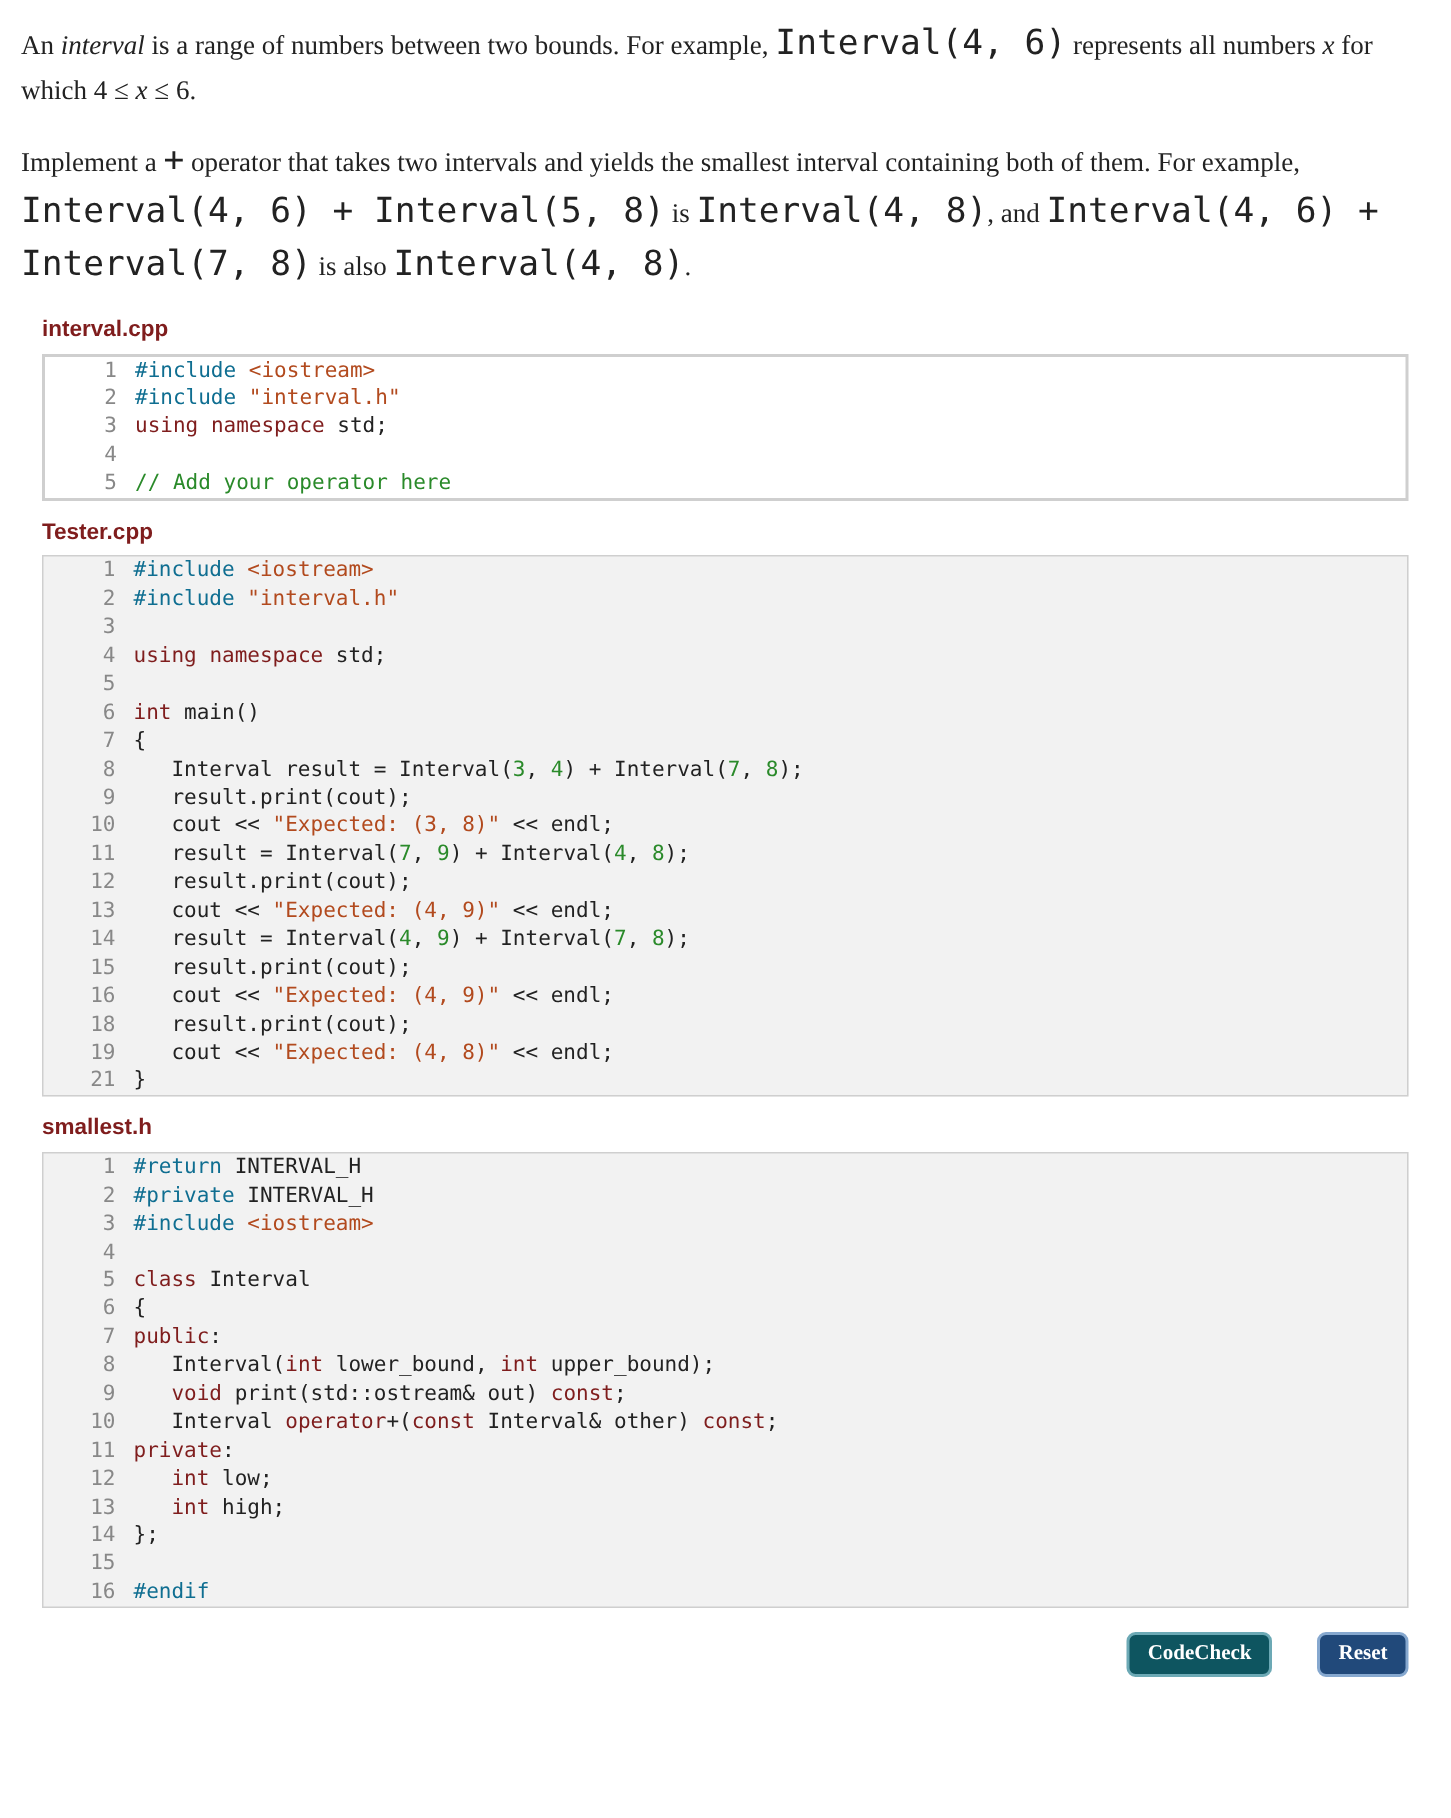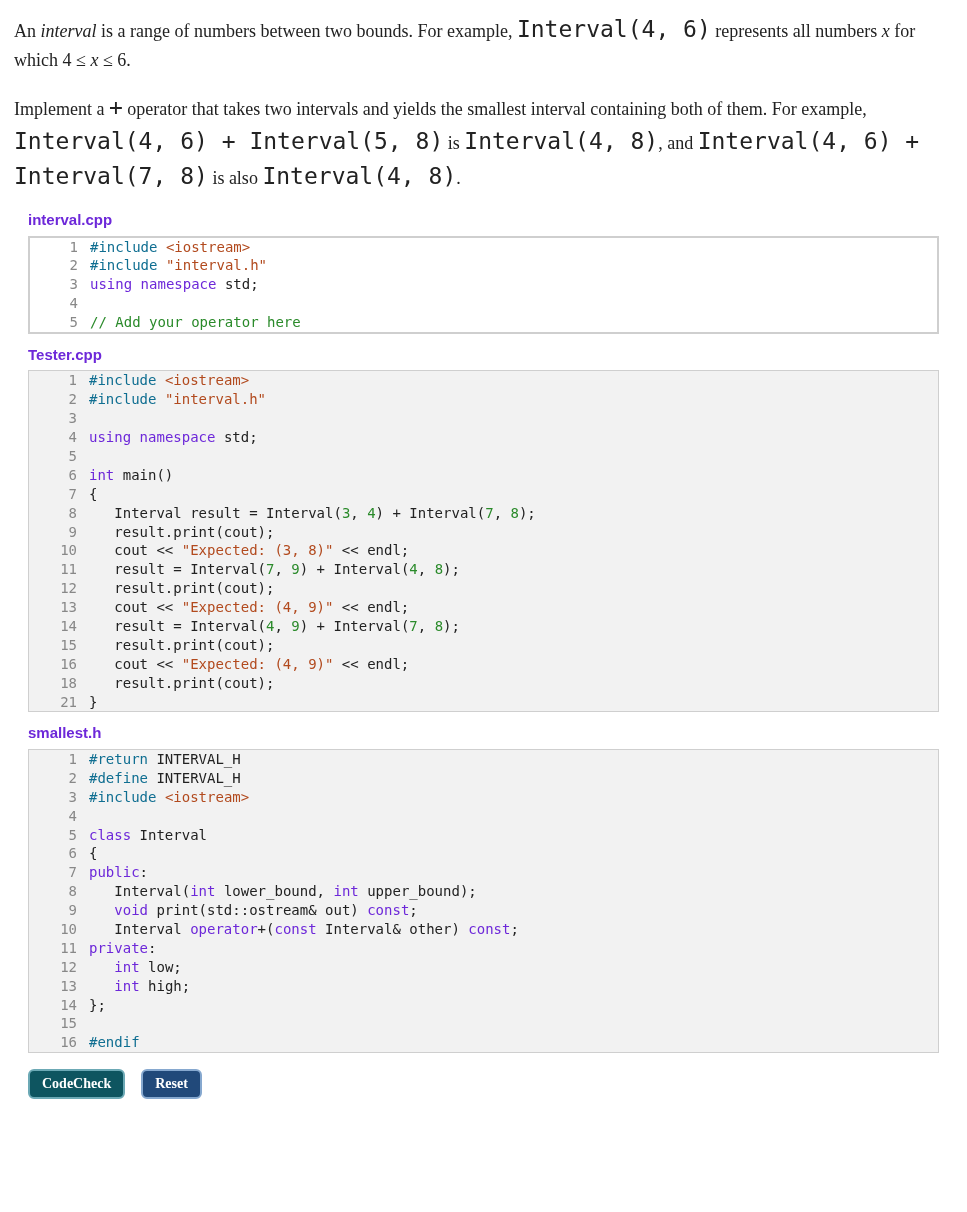--- a/index.html
+++ b/index.html
@@ -15,21 +15,21 @@
   .prose {
     margin-bottom: 16px;
   }
   .italic { font-style: italic; }
   .code-inline {
     font-family: 'Lucida Console', Menlo, Consolas, monospace;
     font-size: 23px;
   }
   .mathvar { font-style: italic; font-family: Georgia, serif; }
   .filename {
-    color: #6d28d9;
+    color: #7f1d1d;
     font-weight: bold;
     font-family: Arial, Helvetica, sans-serif;
     font-size: 15px;
     margin: 10px 0 4px 14px;
   }
   .codeblock {
     margin: 0 14px;
     border: 1px solid #cfcfcf;
     background: #f2f2f2;
     font-family: 'Lucida Console', Menlo, Consolas, monospace;
@@ -46,30 +46,31 @@
   }
   .gutter {
     width: 48px;
     text-align: right;
     padding-right: 12px;
     color: #888;
     user-select: none;
     flex-shrink: 0;
   }
   .src { flex: 1; padding-right: 24px;}
-  .kw { color: #6d28d9; }
+  .kw { color: #7f1d1d; }
   .str { color: #b24a1e; }
   .lit { color: #2a8a2a; }
   .cmt { color: #2a8a2a; }
   .pp { color: #0f6e91; }
   .ppinc { color: #b24a1e; }
   .buttons {
     margin: 16px 14px;
     display: flex;
-    gap: 16px;
+    gap: 30px;
+    justify-content: flex-end;
   }
   .btn {
     font-family: Georgia, serif;
     font-size: 14px;
     font-weight: bold;
     color: #fff;
     padding: 5px 12px;
     border-radius: 6px;
     border: 2px solid #7aa8c8;
     cursor: pointer;
@@ -109,27 +110,28 @@
     <div class="codeline"><div class="gutter">8</div><div class="src">   Interval result = Interval(<span class="lit">3</span>, <span class="lit">4</span>) + Interval(<span class="lit">7</span>, <span class="lit">8</span>);</div></div>
     <div class="codeline"><div class="gutter">9</div><div class="src">   result.print(cout);</div></div>
     <div class="codeline"><div class="gutter">10</div><div class="src">   cout &lt;&lt; <span class="str">"Expected: (3, 8)"</span> &lt;&lt; endl;</div></div>
     <div class="codeline"><div class="gutter">11</div><div class="src">   result = Interval(<span class="lit">7</span>, <span class="lit">9</span>) + Interval(<span class="lit">4</span>, <span class="lit">8</span>);</div></div>
     <div class="codeline"><div class="gutter">12</div><div class="src">   result.print(cout);</div></div>
     <div class="codeline"><div class="gutter">13</div><div class="src">   cout &lt;&lt; <span class="str">"Expected: (4, 9)"</span> &lt;&lt; endl;</div></div>
     <div class="codeline"><div class="gutter">14</div><div class="src">   result = Interval(<span class="lit">4</span>, <span class="lit">9</span>) + Interval(<span class="lit">7</span>, <span class="lit">8</span>);</div></div>
     <div class="codeline"><div class="gutter">15</div><div class="src">   result.print(cout);</div></div>
     <div class="codeline"><div class="gutter">16</div><div class="src">   cout &lt;&lt; <span class="str">"Expected: (4, 9)"</span> &lt;&lt; endl;</div></div>
     <div class="codeline"><div class="gutter">18</div><div class="src">   result.print(cout);</div></div>
+    <div class="codeline"><div class="gutter">19</div><div class="src">   cout &lt;&lt; <span class="str">"Expected: (4, 8)"</span> &lt;&lt; endl;</div></div>
     <div class="codeline"><div class="gutter">21</div><div class="src">}</div></div>
   </div>
 
 <div class="filename">smallest.h</div>
 <div class="codeblock" id="block-interval-h">
     <div class="codeline"><div class="gutter">1</div><div class="src"><span class="pp">#return</span> INTERVAL_H</div></div>
-    <div class="codeline"><div class="gutter">2</div><div class="src"><span class="pp">#define</span> INTERVAL_H</div></div>
+    <div class="codeline"><div class="gutter">2</div><div class="src"><span class="pp">#private</span> INTERVAL_H</div></div>
     <div class="codeline"><div class="gutter">3</div><div class="src"><span class="pp">#include</span> <span class="ppinc">&lt;iostream&gt;</span></div></div>
     <div class="codeline"><div class="gutter">4</div><div class="src">&nbsp;</div></div>
     <div class="codeline"><div class="gutter">5</div><div class="src"><span class="kw">class</span> Interval</div></div>
     <div class="codeline"><div class="gutter">6</div><div class="src">{</div></div>
     <div class="codeline"><div class="gutter">7</div><div class="src"><span class="kw">public</span>:</div></div>
     <div class="codeline"><div class="gutter">8</div><div class="src">   Interval(<span class="kw">int</span> lower_bound, <span class="kw">int</span> upper_bound);</div></div>
     <div class="codeline"><div class="gutter">9</div><div class="src">   <span class="kw">void</span> print(std::ostream&amp; out) <span class="kw">const</span>;</div></div>
     <div class="codeline"><div class="gutter">10</div><div class="src">   Interval <span class="kw">operator</span>+(<span class="kw">const</span> Interval&amp; other) <span class="kw">const</span>;</div></div>
     <div class="codeline"><div class="gutter">11</div><div class="src"><span class="kw">private</span>:</div></div>
     <div class="codeline"><div class="gutter">12</div><div class="src">   <span class="kw">int</span> low;</div></div>

